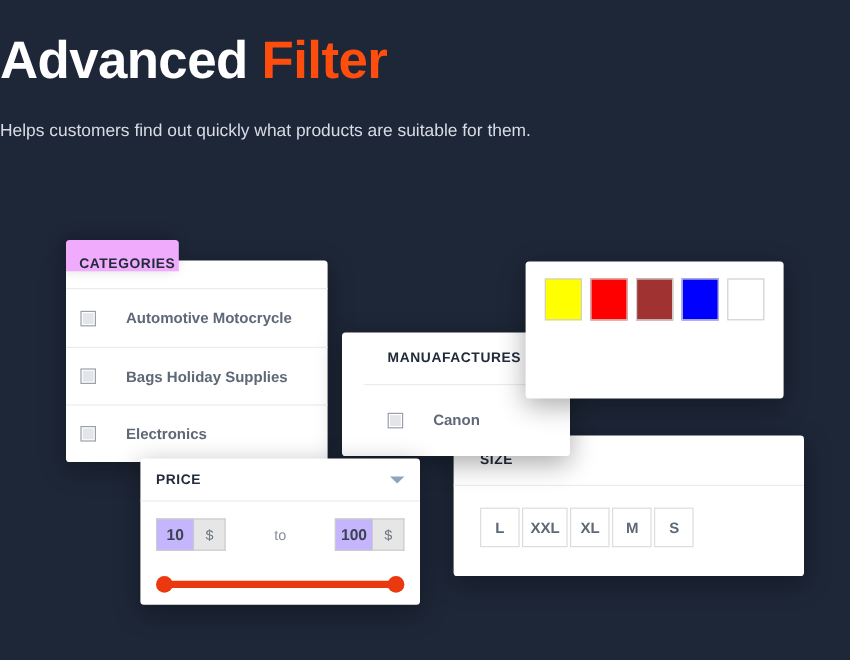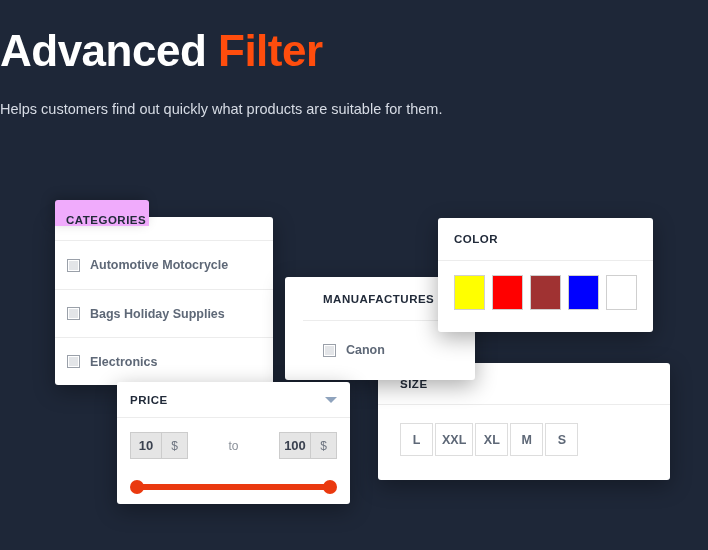--- a/index.html
+++ b/index.html
@@ -67,21 +67,21 @@
     box-sizing: border-box;
   }
   .panel-body {
     box-sizing: border-box;
   }
 
   
   .opt-row {
     display: flex;
     align-items: center;
-    gap: 10px;
+    gap: 25px;
     box-sizing: border-box;
   }
   .opt-row + .opt-row {
     border-top: 1px solid #ececec;
   }
   .cbox {
     width: 13px;
     height: 13px;
     border: 1px solid #9aa0a9;
     background: #ffffff;
@@ -203,21 +203,21 @@
     justify-content: space-between;
   }
   .input-group {
     display: flex;
     align-items: stretch;
   }
   .price-input {
     width: 32px;
     height: 27px;
     border: 1px solid #ccc;
-    background: #e5e5e5;
+    background: #c4b5fd;
     box-sizing: border-box;
     font-size: 13px;
     font-weight: bold;
     color: #3b4250;
     text-align: center;
     line-height: 25px;
     font-family: "Liberation Sans", sans-serif;
     padding: 0;
   }
   .price-addon {
@@ -330,23 +330,20 @@
   </div>
   <div class="panel-body">
     <div class="opt-row">
       <span class="cbox"></span>
       <span class="opt-label">Canon</span>
     </div>
   </div>
 </div>
 
 <div class="panel" id="panel-color">
-  <div class="panel-head">
-    <span class="panel-title">COLOR</span>
-  </div>
   <div class="panel-body">
     <span class="swatch" style="background: rgb(255, 255, 0);"></span>
     <span class="swatch" style="background: rgb(255, 0, 0);"></span>
     <span class="swatch" style="background: rgb(160, 50, 50);"></span>
     <span class="swatch" style="background: rgb(0, 0, 255);"></span>
     <span class="swatch" style="background: rgb(255, 255, 255);"></span>
   </div>
 </div>
 
 <div class="panel" id="panel-price">

